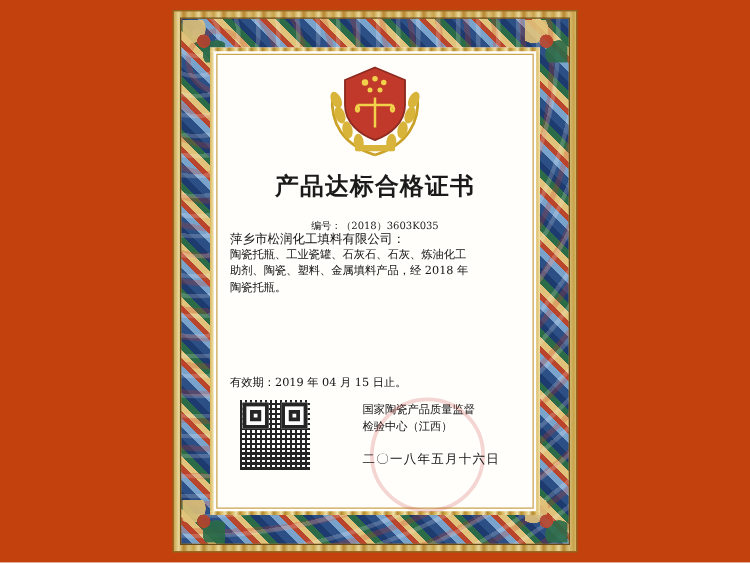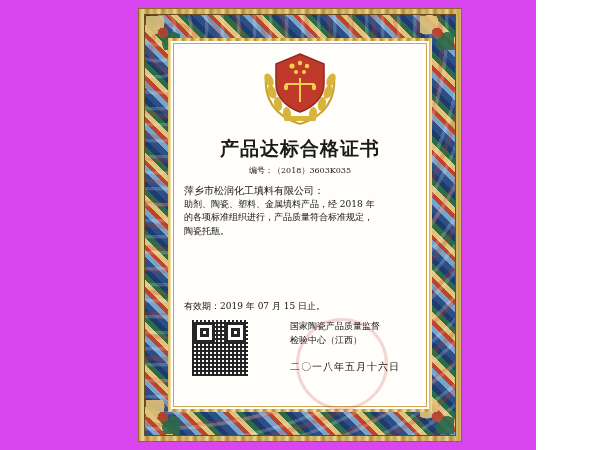--- a/index.html
+++ b/index.html
@@ -6,23 +6,23 @@
     margin: 0;
     padding: 0;
     width: 600px;
     height: 450px;
     background: #ffffff;
     font-family: "DejaVu Sans", sans-serif;
   }
 
   #certificate-root {
     position: relative;
-    width: 536px;
+    width: 600px;
     height: 450px;
-    background: #d946ef;
+    background: #c2410c;
     overflow: hidden;
   }
 
   
   .border-outer {
     position: absolute;
     left: 138px;
     top: 8px;
     width: 324px;
     height: 434px;
@@ -133,21 +133,21 @@
     font-family: "DejaVu Serif", serif;
     font-size: 19px;
     font-weight: bold;
     letter-spacing: 1px;
     color: #1a1a1a;
   }
 
   .doc-number {
     position: absolute;
     left: 0;
-    top: 117px;
+    top: 127px;
     width: 244px;
     text-align: center;
     font-size: 8px;
     color: #1a1a1a;
     font-family: "DejaVu Serif", serif;
   }
 
   .company {
     position: absolute;
     left: 6px;
@@ -207,21 +207,21 @@
   .qr::after  { right: 2px; top: 2px; }
 
   .issuer {
     position: absolute;
     left: 112px;
     top: 272px;
     width: 128px;
     font-size: 9px;
     line-height: 14px;
     color: #111;
-    font-family: Liberation Mono, monospace;
+    font-family: Liberation Serif, serif;
   }
 
   .issue-date {
     position: absolute;
     left: 112px;
     top: 312px;
     width: 128px;
     font-size: 10px;
     letter-spacing: 1px;
     color: #111;
@@ -297,26 +297,26 @@
       </svg>
     </div>
 
     <div class="doc-title">产品达标合格证书</div>
 
     <div class="doc-number">编号：（2018）3603K035</div>
 
     <div class="company">萍乡市松润化工填料有限公司：</div>
 
     <div class="body-text">
+      <p>陶瓷托瓶、工业瓷罐、石灰石、石灰、炼油化工</p>
       <p>助剂、陶瓷、塑料、金属填料产品，经 2018 年</p>
-      <p>的各项标准组织进行，产品质量符合标准规定，</p>
       <p>陶瓷托瓶。</p>
     </div>
 
-    <div class="validity">有效期：2019 年 07 月 15 日止。</div>
+    <div class="validity">有效期：2019 年 04 月 15 日止。</div>
 
     <div class="qr"></div>
 
     <div class="issuer">
       <div>国家陶瓷产品质量监督</div>
       <div>检验中心（江西）</div>
     </div>
 
     <div class="seal"></div>
 

